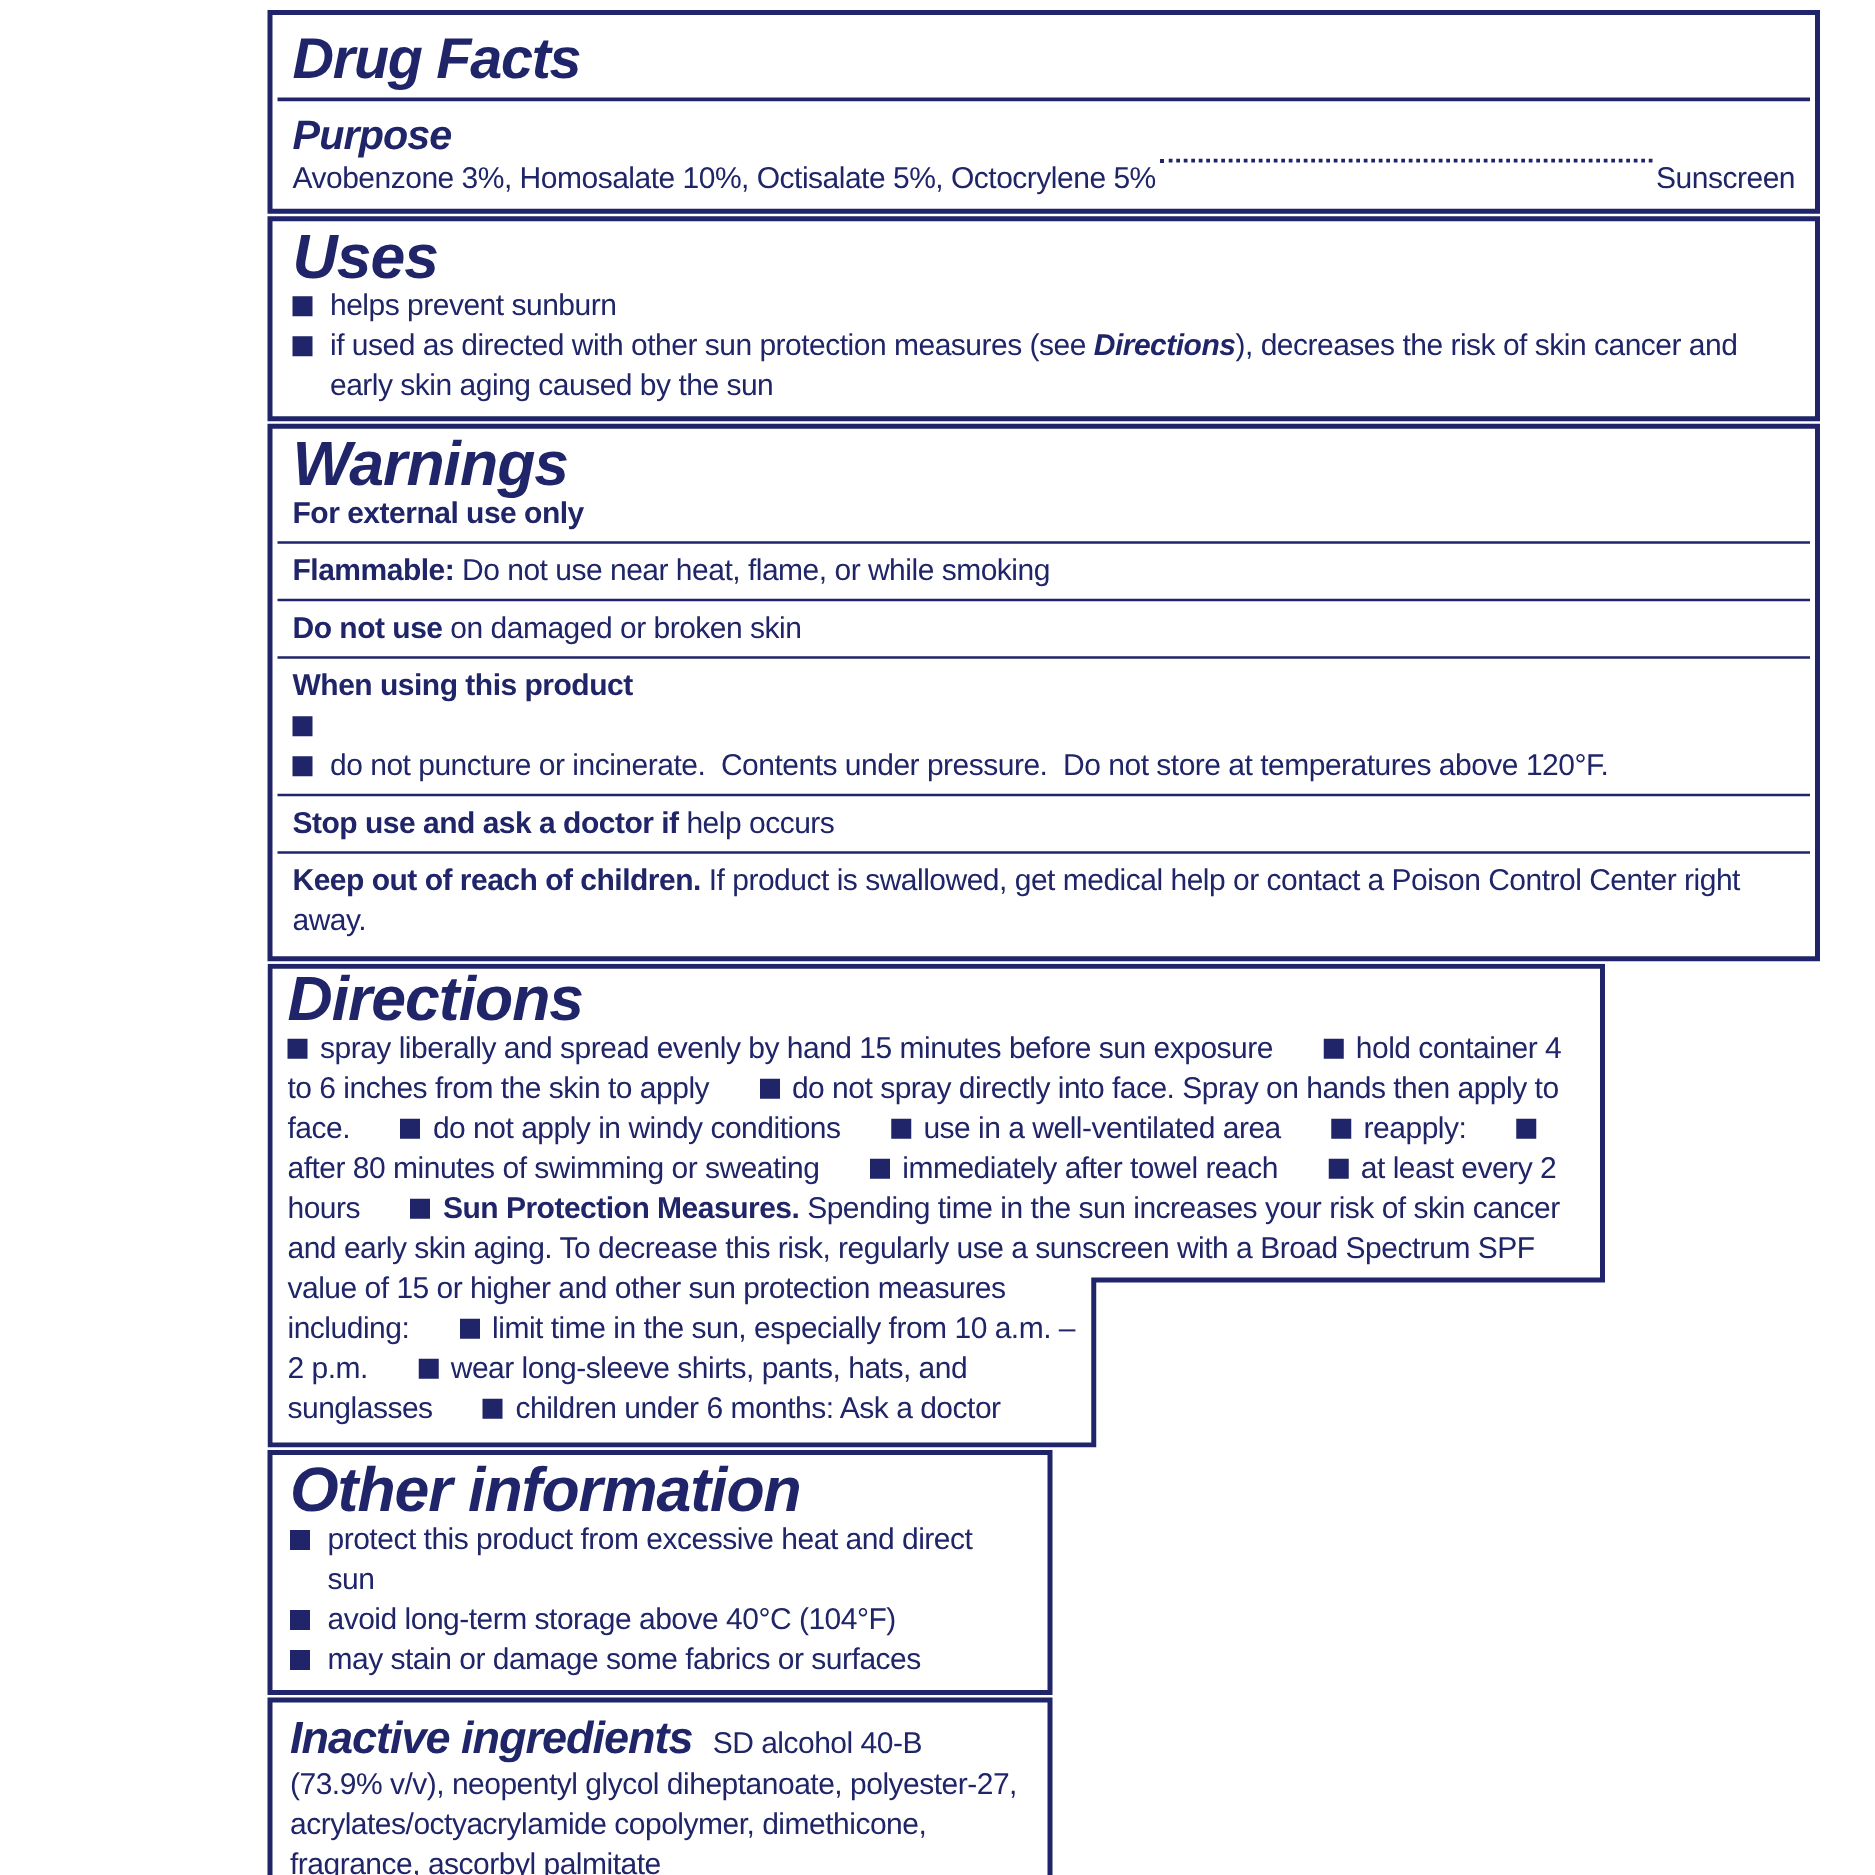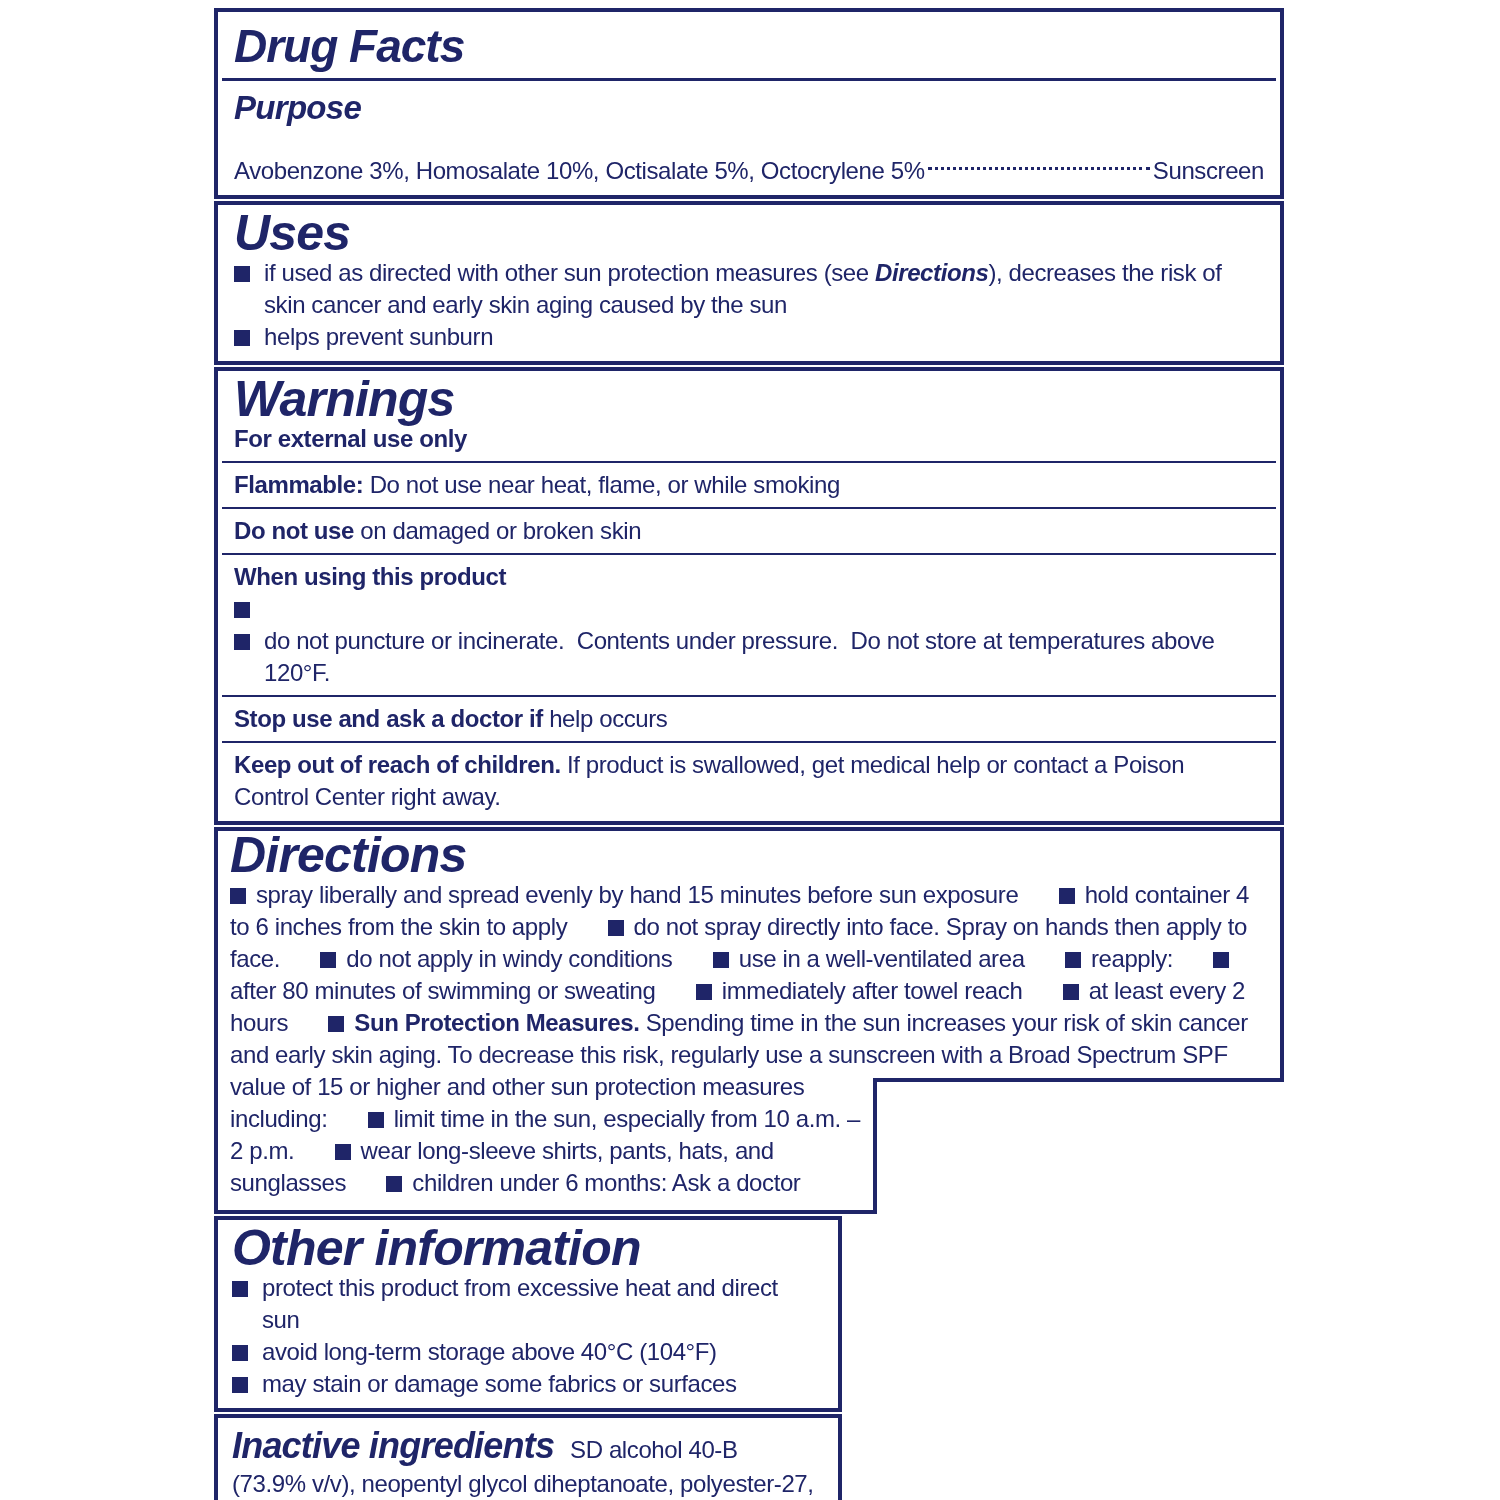--- a/index.html
+++ b/index.html
@@ -12,40 +12,40 @@
     background:var(--paper);
     font-family:"Liberation Sans",sans-serif;
     color:var(--ink);
     font-size:24px;line-height:32px;letter-spacing:-0.4px;
   }
   .label{position:absolute;left:214px;top:8px;width:1070px;}
   .box{
     box-sizing:border-box;background:var(--paper);
     border:4px solid var(--ink);
     padding:6px 16px 8px 16px;
-    width:1070px;margin-top:2px;
+    width:1242px;margin-top:2px;
   }
   .box.first{margin-top:0;}
   .narrow{width:628px;padding-left:14px;padding-right:22px;}
   .h-title{
     font-size:46px;line-height:52px;font-style:italic;font-weight:700;
     margin:2px 0 0 0;letter-spacing:-1px;
   }
   .h-sec{
     font-size:50px;line-height:44px;font-style:italic;font-weight:700;
     margin:0 0 2px 0;letter-spacing:-0.8px;
   }
   .h-mid{
     font-size:33px;line-height:38px;font-style:italic;font-weight:700;
     margin:0;letter-spacing:-0.7px;
   }
   .thin{border:none;border-top:3px solid var(--ink);margin:6px -12px 8px -12px;}
   .sep{border:none;border-top:2px solid var(--ink);margin:6px -12px 6px -12px;}
   .row-between{display:flex;justify-content:space-between;align-items:baseline;}
-  .leader-row{display:flex;align-items:center;margin-top:28px;}
+  .leader-row{display:flex;align-items:flex-start;}
   .leader-row .dots{
     flex:1;border-bottom:3px dotted var(--ink);
     margin:0 3px 6px 3px;min-width:40px;
   }
   b,.bold{font-weight:700;}
   .bi{font-weight:700;font-style:italic;}
   .sq{
     display:inline-block;width:16px;height:16px;background:var(--ink);
     vertical-align:-1px;
   }
@@ -77,22 +77,22 @@
     </div>
     <div class="leader-row">
       <span>Avobenzone 3%, Homosalate 10%, Octisalate 5%, Octocrylene 5%</span>
       <span class="dots"></span>
       <span>Sunscreen</span>
     </div>
   </section>
 
   <section class="box" style="min-height:150px">
     <h2 class="h-sec">Uses</h2>
+    <div class="bullet"><span class="sq"></span><span>helps prevent sunburn</span></div>
     <div class="bullet"><span class="sq"></span><span>if used as directed with other sun protection measures (see </span><span class="bi">Directions</span><span>), decreases the risk of skin cancer and early skin aging caused by the sun</span></div>
-    <div class="bullet"><span class="sq"></span><span>helps prevent sunburn</span></div>
   </section>
 
   <section class="box" style="min-height:430px">
     <h2 class="h-sec">Warnings</h2>
     <div class="bold">For external use only</div>
     <hr class="sep">
     <div><b>Flammable:</b><span> Do not use near heat, flame, or while smoking</span></div>
     <hr class="sep">
     <div><b>Do not use</b><span> on damaged or broken skin</span></div>
     <hr class="sep">

